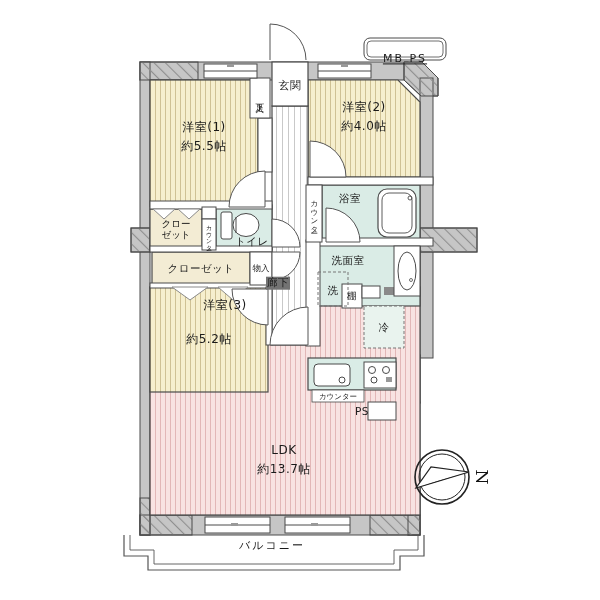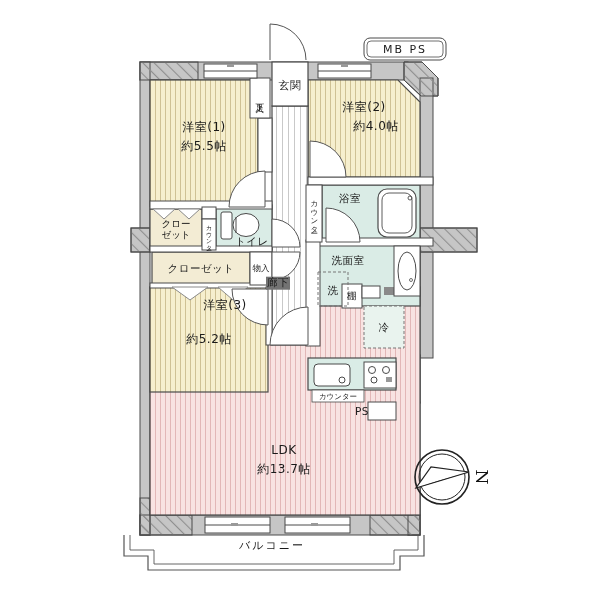--- a/index.html
+++ b/index.html
@@ -185,29 +185,29 @@
 
   <g>
     <circle cx="442" cy="477" r="27" fill="none" stroke="#222222" stroke-width="1.6"></circle>
     <circle cx="442" cy="477" r="23" fill="none" stroke="#222222" stroke-width="1"></circle>
     <polygon points="416,488 469,472 431,467" fill="#ffffff" stroke="#222222" stroke-width="1.2"></polygon>
     <polygon points="416,488 469,472 438,481" fill="#111111"></polygon>
     <text x="481" y="482" font-size="17" font-family="DejaVu Serif, Liberation Serif, serif" fill="#111111" transform="rotate(90 481 477)" text-anchor="middle">N</text>
   </g>
 </svg>
 
-<div class="lbl fs11" style="left:405px;top:50px;letter-spacing:2px;">MB PS</div>
+<div class="lbl fs11" style="left:405px;top:59px;letter-spacing:2px;text-decoration:underline;">MB PS</div>
 <div class="lbl fs11" style="left:290px;top:86px;">玄関</div>
 <div class="lbl fs8 vert" style="left:260px;top:97px;">下足入</div>
 
 <div class="lbl fs12" style="left:204px;top:127px;">洋室(1)</div>
 <div class="lbl fs12" style="left:204px;top:146px;">約5.5帖</div>
 
 <div class="lbl fs12" style="left:364px;top:107px;">洋室(2)</div>
-<div class="lbl fs12" style="left:376px;top:126px;text-align:right;">約4.0帖</div>
+<div class="lbl fs12" style="left:364px;top:126px;text-align:right;">約4.0帖</div>
 
 <div class="lbl fs7 vert" style="left:314px;top:212px;">カウンター</div>
 <div class="lbl fs10" style="left:350px;top:198px;">浴室</div>
 
 <div class="lbl fs9 wrap2" style="left:176px;top:229px;width:34px;">クローゼット</div>
 <div class="lbl fs6 vert" style="left:209px;top:234px;">カウンター</div>
 <div class="lbl fs10" style="left:252px;top:241px;">トイレ</div>
 
 <div class="lbl fs10" style="left:201px;top:268px;">クローゼット</div>
 <div class="lbl fs8" style="left:261px;top:268px;letter-spacing:0;">物入</div>

